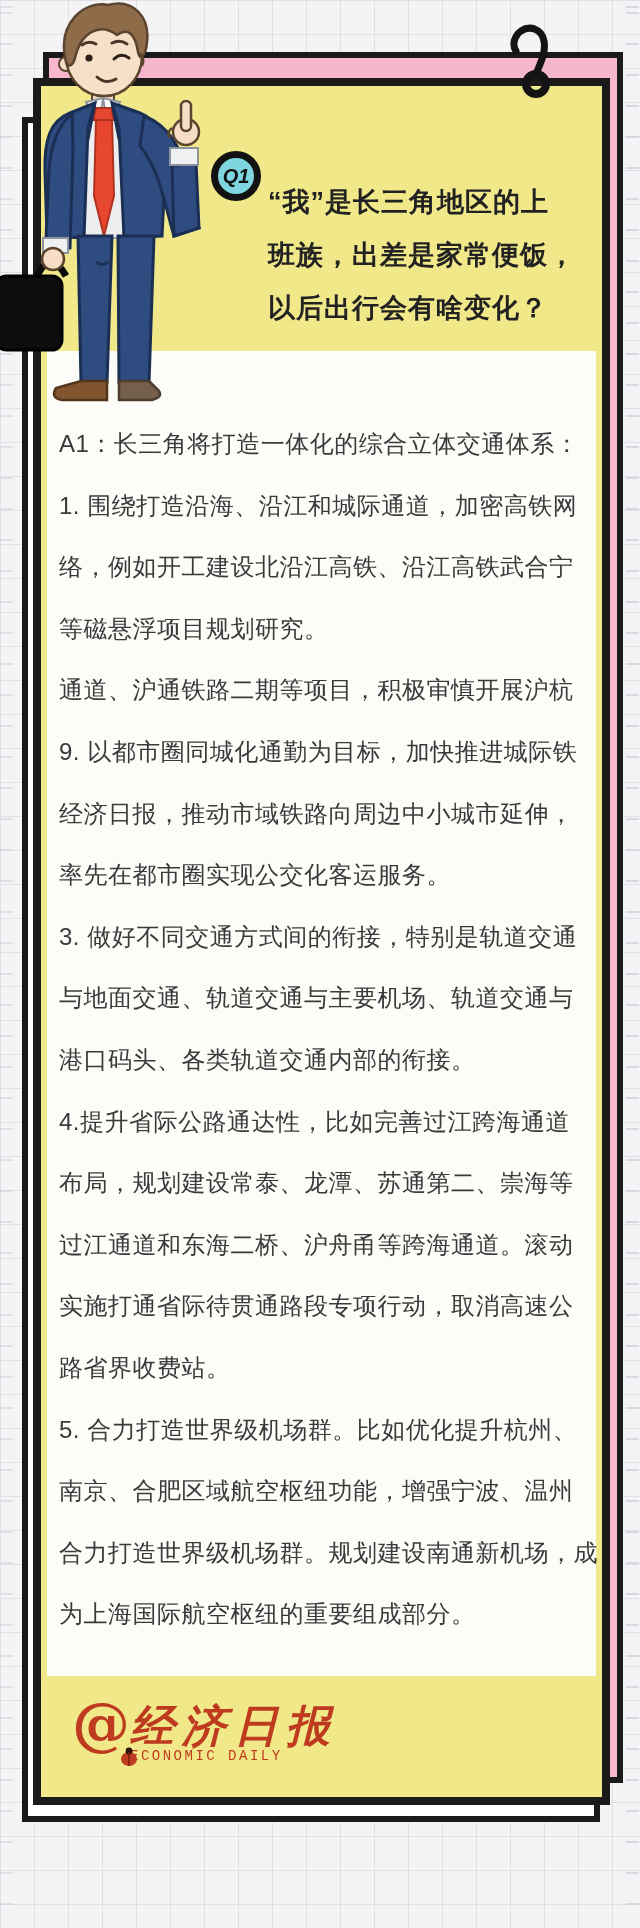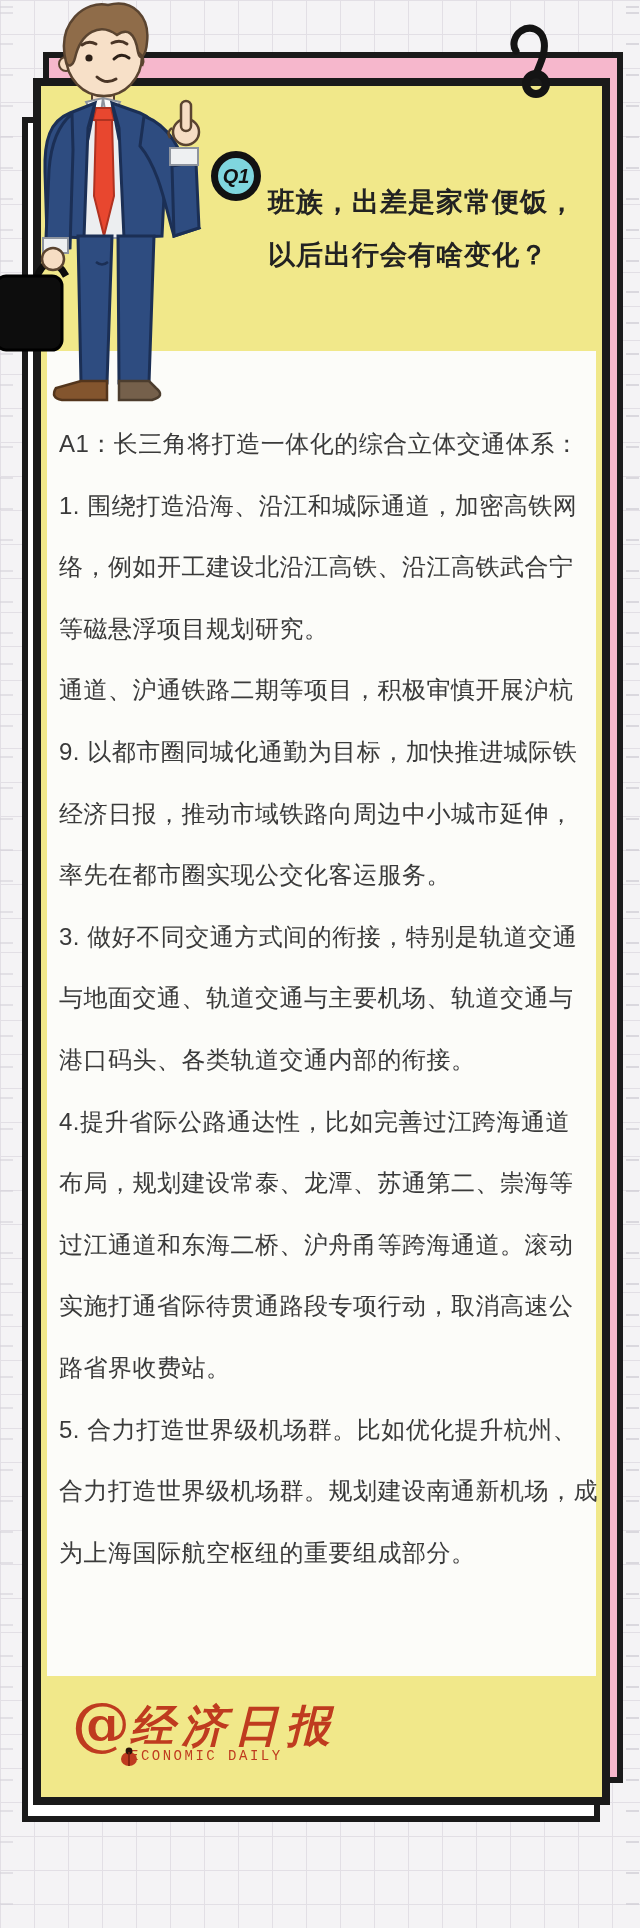--- a/index.html
+++ b/index.html
@@ -86,26 +86,28 @@
     <div class="ans-line">率先在都市圈实现公交化客运服务。</div>
     <div class="ans-line">3. 做好不同交通方式间的衔接，特别是轨道交通</div>
     <div class="ans-line">与地面交通、轨道交通与主要机场、轨道交通与</div>
     <div class="ans-line">港口码头、各类轨道交通内部的衔接。</div>
     <div class="ans-line">4.提升省际公路通达性，比如完善过江跨海通道</div>
     <div class="ans-line">布局，规划建设常泰、龙潭、苏通第二、崇海等</div>
     <div class="ans-line">过江通道和东海二桥、沪舟甬等跨海通道。滚动</div>
     <div class="ans-line">实施打通省际待贯通路段专项行动，取消高速公</div>
     <div class="ans-line">路省界收费站。</div>
     <div class="ans-line">5. 合力打造世界级机场群。比如优化提升杭州、</div>
+    <div class="ans-line">南京、合肥区域航空枢纽功能，增强宁波、温州</div>
     <div class="ans-line">合力打造世界级机场群。规划建设南通新机场，成</div>
     <div class="ans-line">为上海国际航空枢纽的重要组成部分。</div>
   </div>
 
   <div class="q-badge">Q1</div>
   <div class="q-block">
+    <div class="q-line">“我”是长三角地区的上</div>
     <div class="q-line">班族，出差是家常便饭，</div>
     <div class="q-line">以后出行会有啥变化？</div>
   </div>
 
   <svg class="hook" width="64" height="80" viewBox="0 0 64 80">
     <path d="M 38,50 C 43,38 48,28 46,17 C 44,5 32,1 23,7 C 16,12 14,21 18,27" fill="none" stroke="#141414" stroke-width="7" stroke-linecap="round"></path>
     <circle cx="38" cy="60" r="10" fill="none" stroke="#141414" stroke-width="8"></circle>
   </svg>
 
   <svg class="man" width="260" height="410" viewBox="0 0 260 410">

